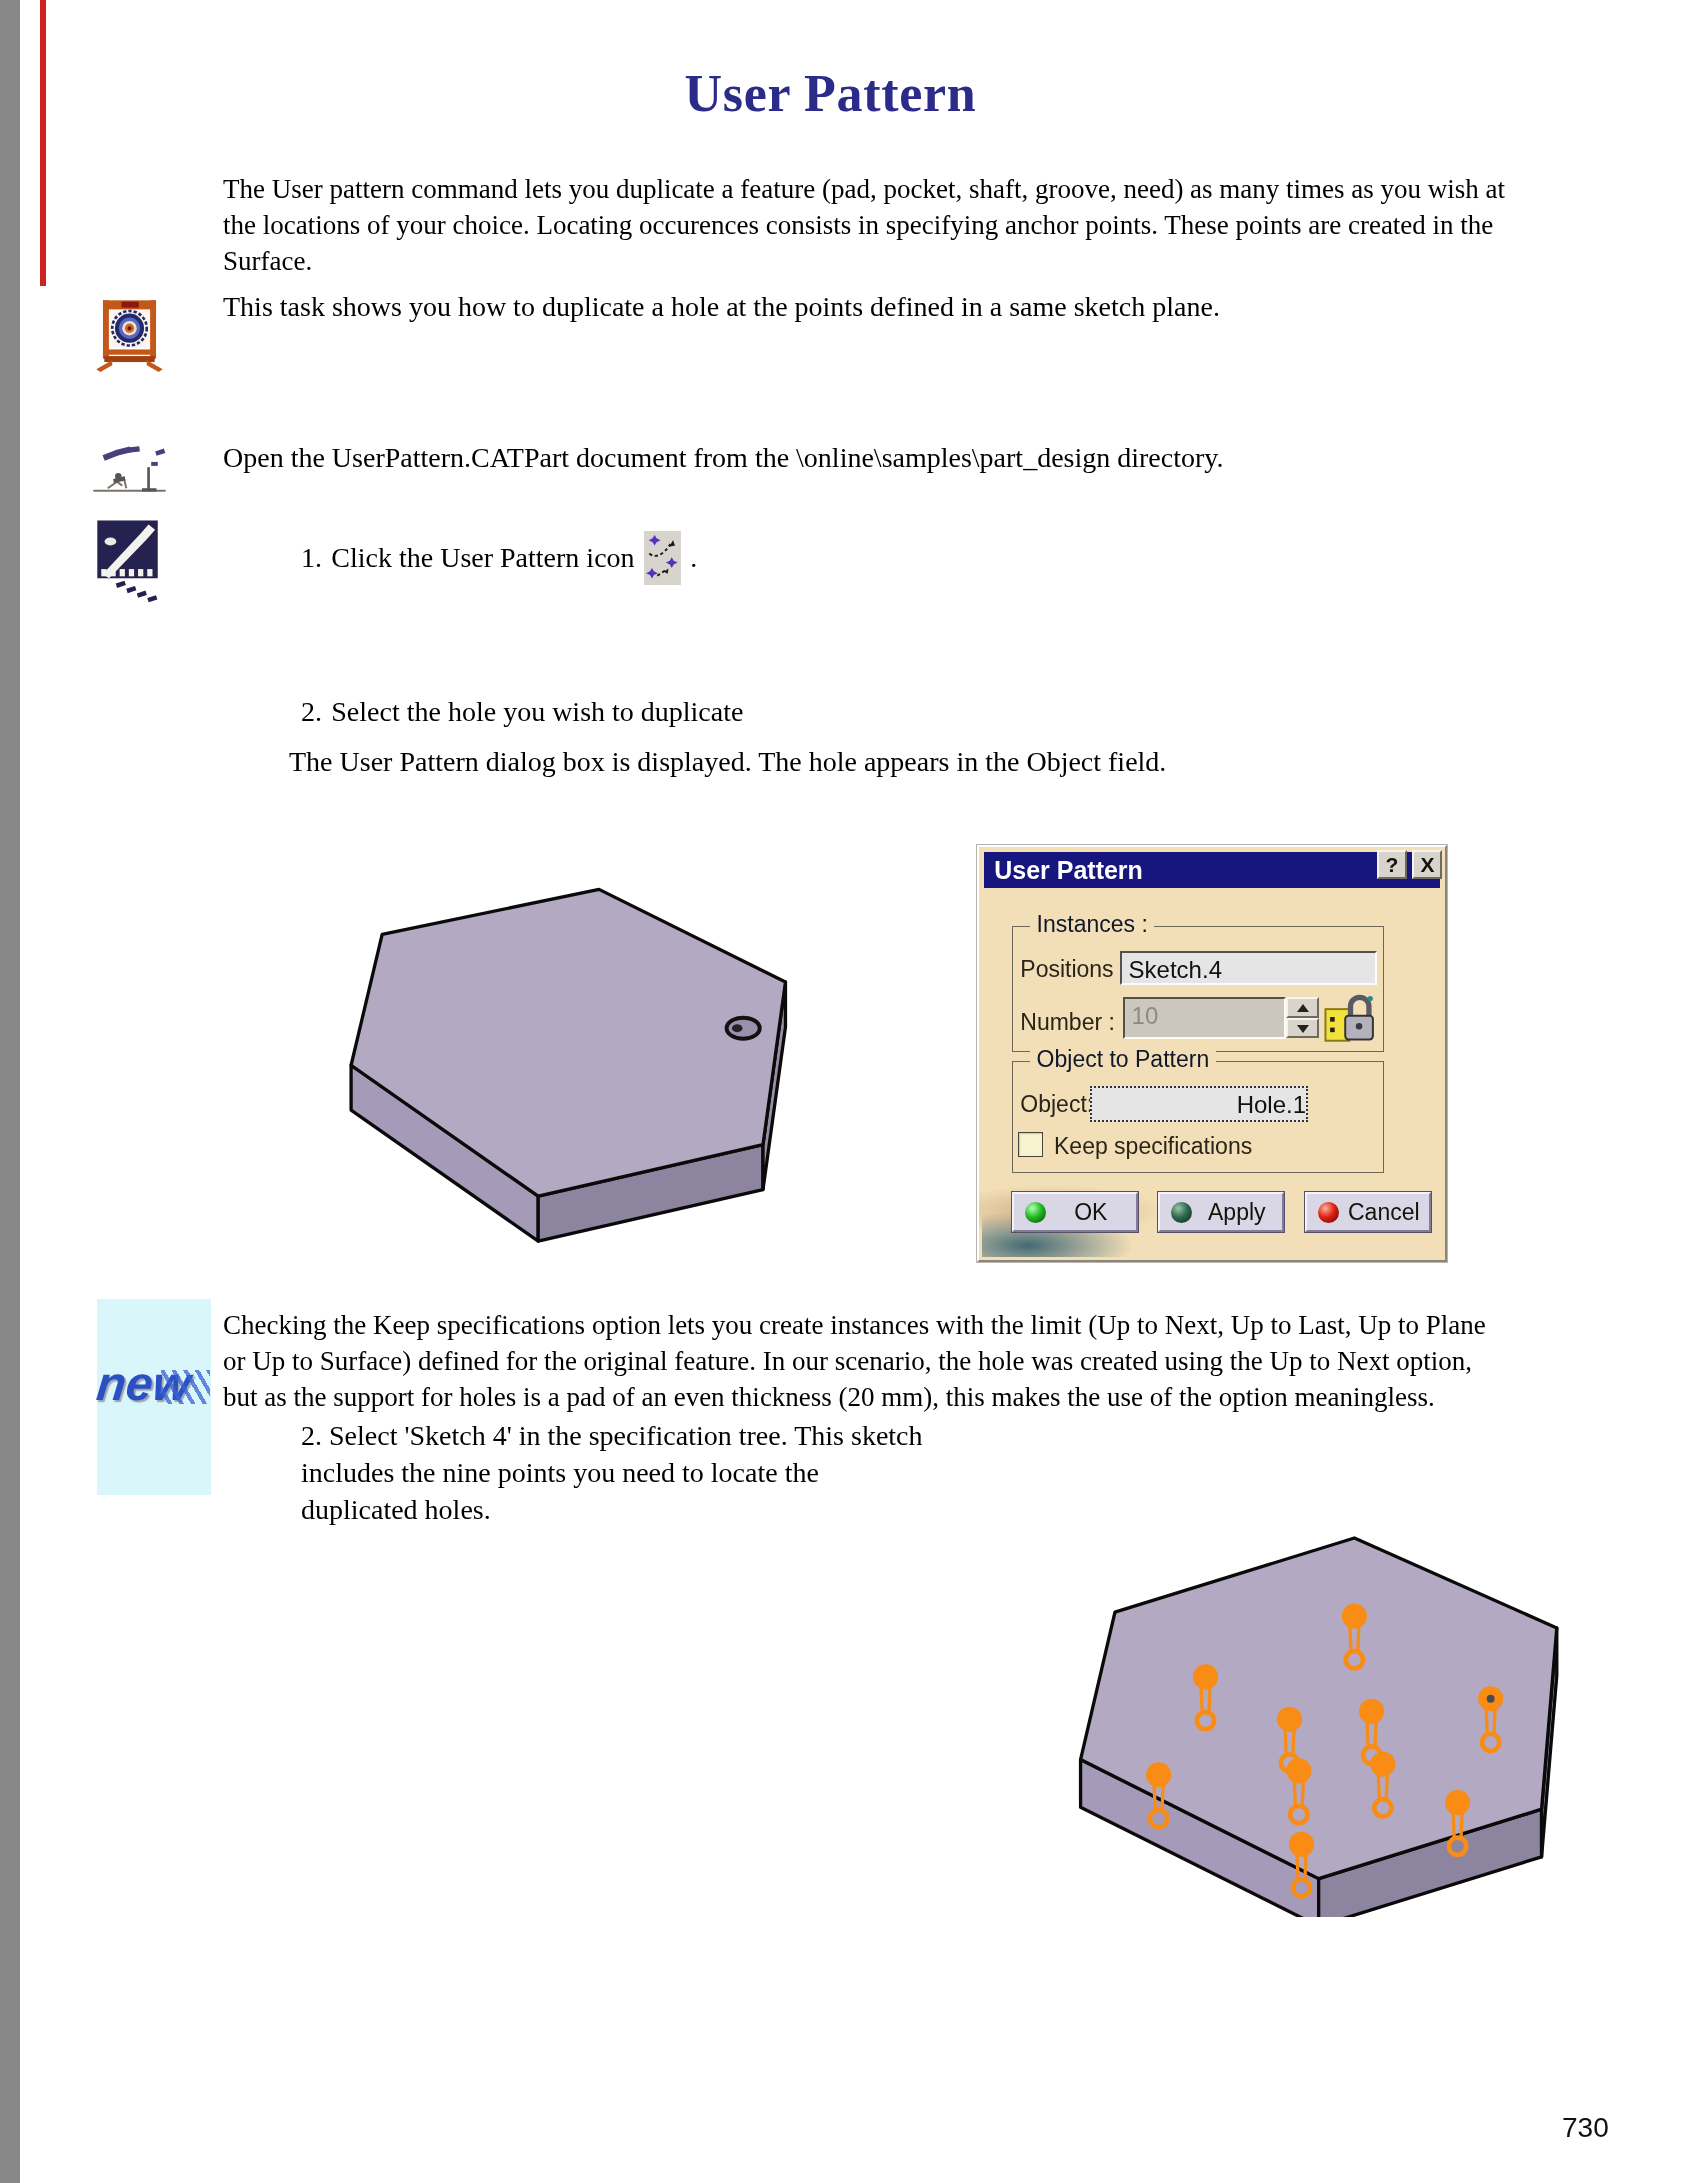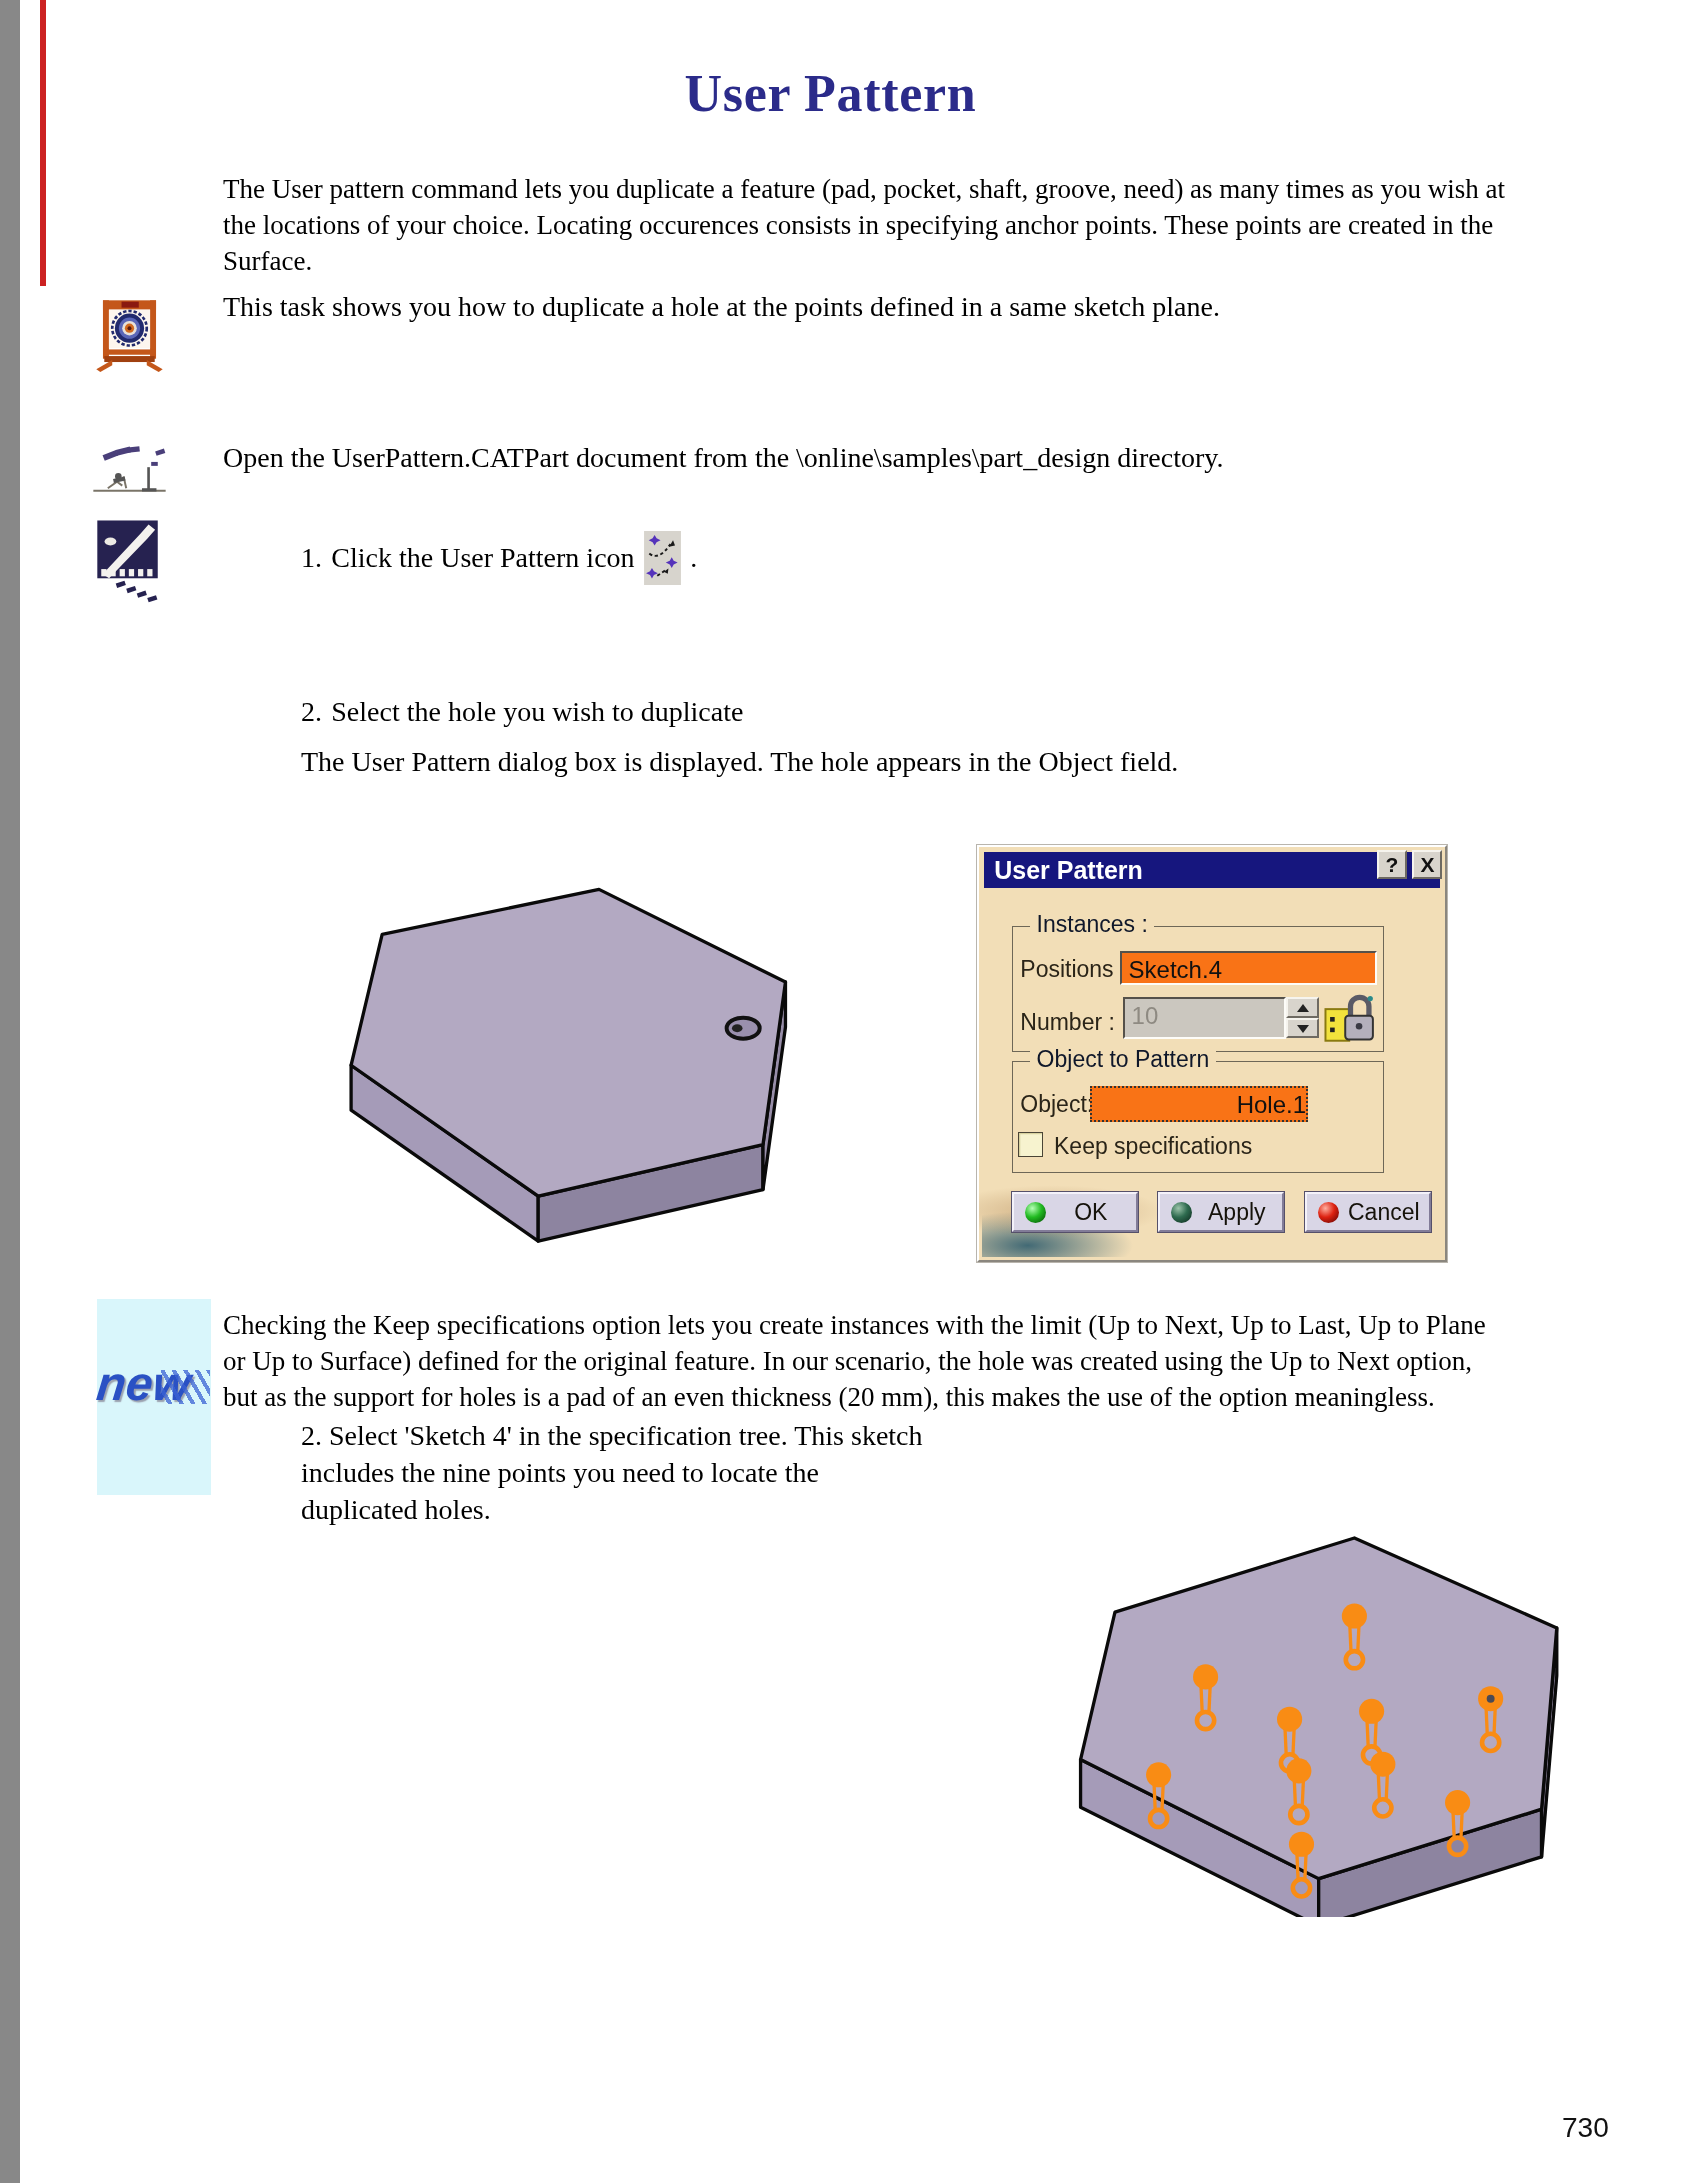--- a/index.html
+++ b/index.html
@@ -52,21 +52,21 @@
   }
   .dlg-help { right:38px; }
   .dlg-close { right:2.6px; }
   .group { position:absolute; border:1.3px solid #6e6757; }
   .legend {
     position:absolute; top:-16px; left:17px; background:#f2deb7; padding:0 6.6px;
     font-size:23px; color:#0f172a; white-space:nowrap;
   }
   .lbl { position:absolute; font-size:23px; color:#2a2418; white-space:nowrap; }
   .fld {
-    position:absolute; background:#f97316; box-sizing:border-box;
+    position:absolute; background:#e5e5e5; box-sizing:border-box;
     border:2px solid; border-color:#55514a #fdfcf8 #fdfcf8 #55514a;
     font-size:24px; color:#111; padding:3.3px 0 0 6.6px;
   }
   .fld.disabled { background:#cbc7bf; color:#8e8a82; }
   .fld.dotted { border:2px dotted #333; }
   .spinner { position:absolute; width:33px; }
   .spin-btn {
     width:33px; height:20.5px; background:#d8d4cc; box-sizing:border-box; position:relative;
     border:2px solid; border-color:#f6f4ee #6e6a62 #6e6a62 #f6f4ee;
   }
@@ -194,21 +194,21 @@
       <polygon points="44,14 38,24 47,22" fill="#1a1a1a"></polygon>
       <polygon points="37,57 30,62 36,65" fill="#1a1a1a"></polygon>
     </svg>
     <span>.</span>
   </div>
 
   <div class="step-row" style="left:281px; top:696px;">
     <span>2.</span>
     <span>Select the hole you wish to duplicate</span>
   </div>
-  <div class="step-line" style="left:281px; top:746px;">The User Pattern dialog box is displayed. The hole appears in the Object field.</div>
+  <div class="step-line" style="left:269px; top:746px;">The User Pattern dialog box is displayed. The hole appears in the Object field.</div>
 
   <svg class="abs" style="left:301px; top:855px;" width="523" height="400" viewBox="0 0 790 605">
     <g stroke="#0a0a0a" stroke-width="5" stroke-linejoin="round">
       <polygon points="45,318 328,516 328,584 45,386" fill="#a59bb8"></polygon>
       <polygon points="328,516 668,438 668,506 328,584" fill="#8d84a0"></polygon>
       <polygon points="702,192 668,438 668,506 702,260" fill="#988ea9"></polygon>
       <polygon points="420,52 702,192 668,438 328,516 45,318 92,120" fill="#b3a9c2"></polygon>
     </g>
     <ellipse cx="638" cy="262" rx="25" ry="16" fill="#9a90ae" stroke="#111" stroke-width="6"></ellipse>
     <ellipse cx="629" cy="262" rx="8" ry="6" fill="#222"></ellipse>

